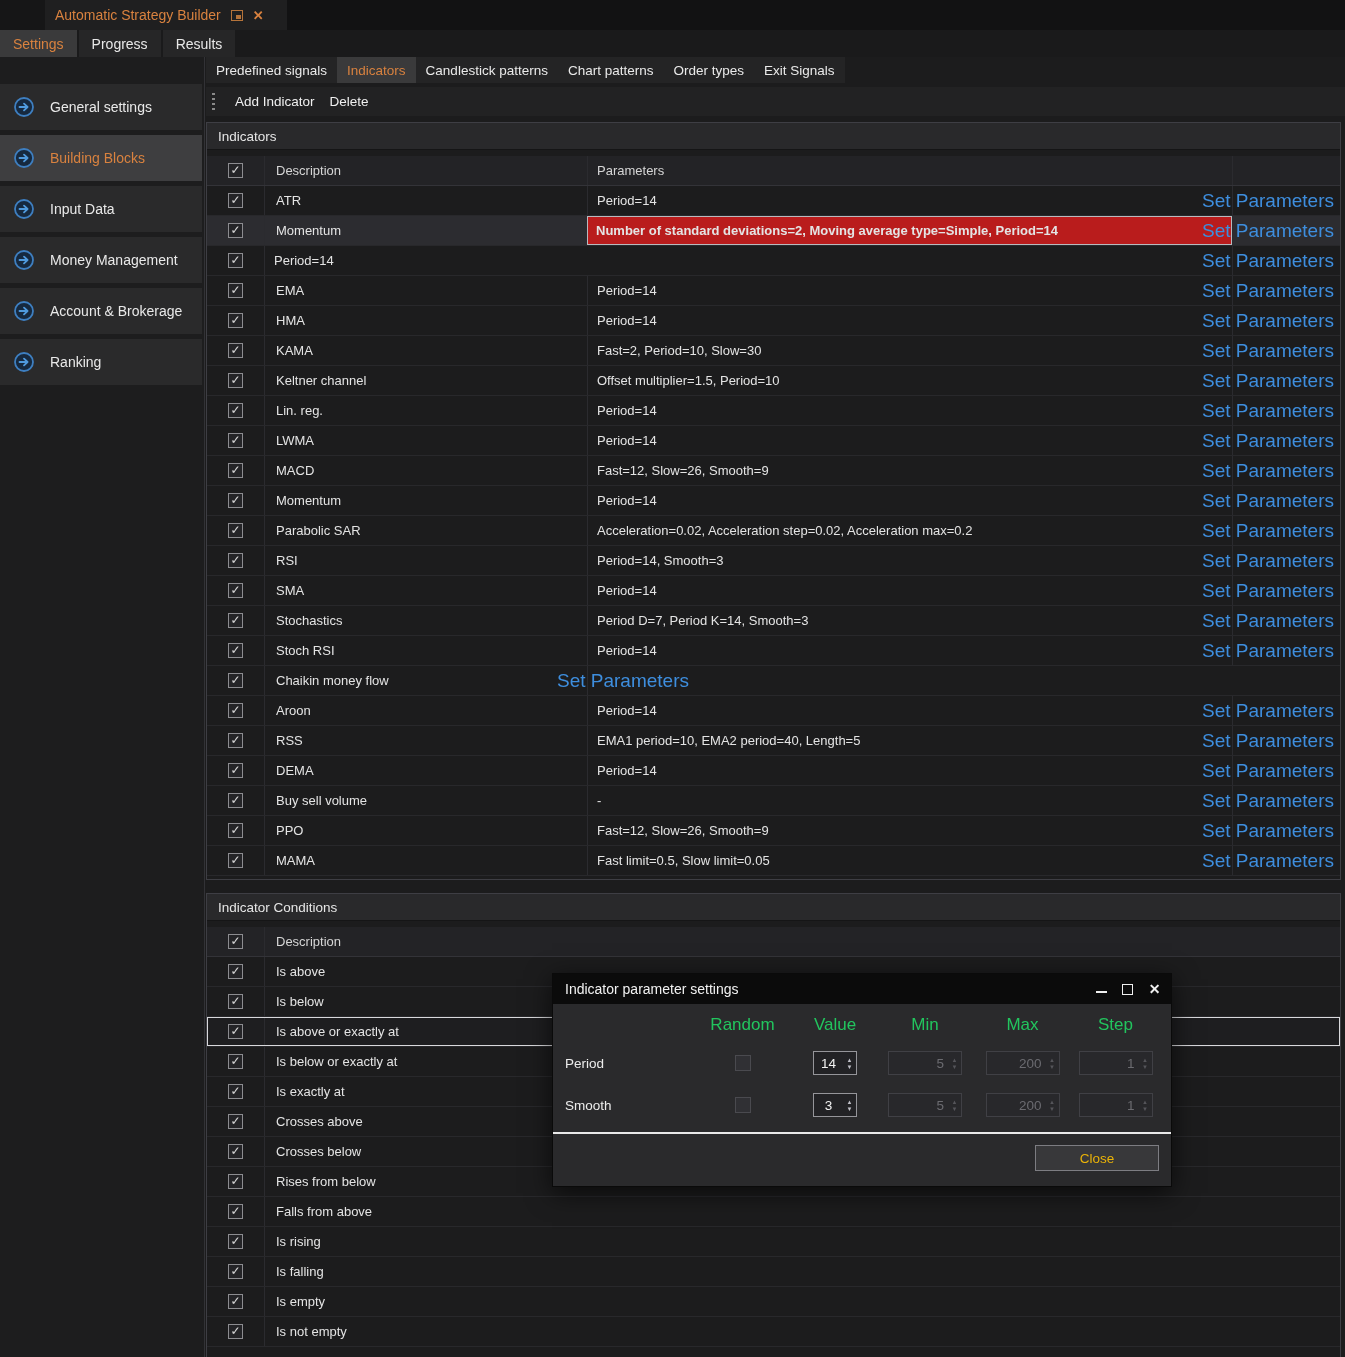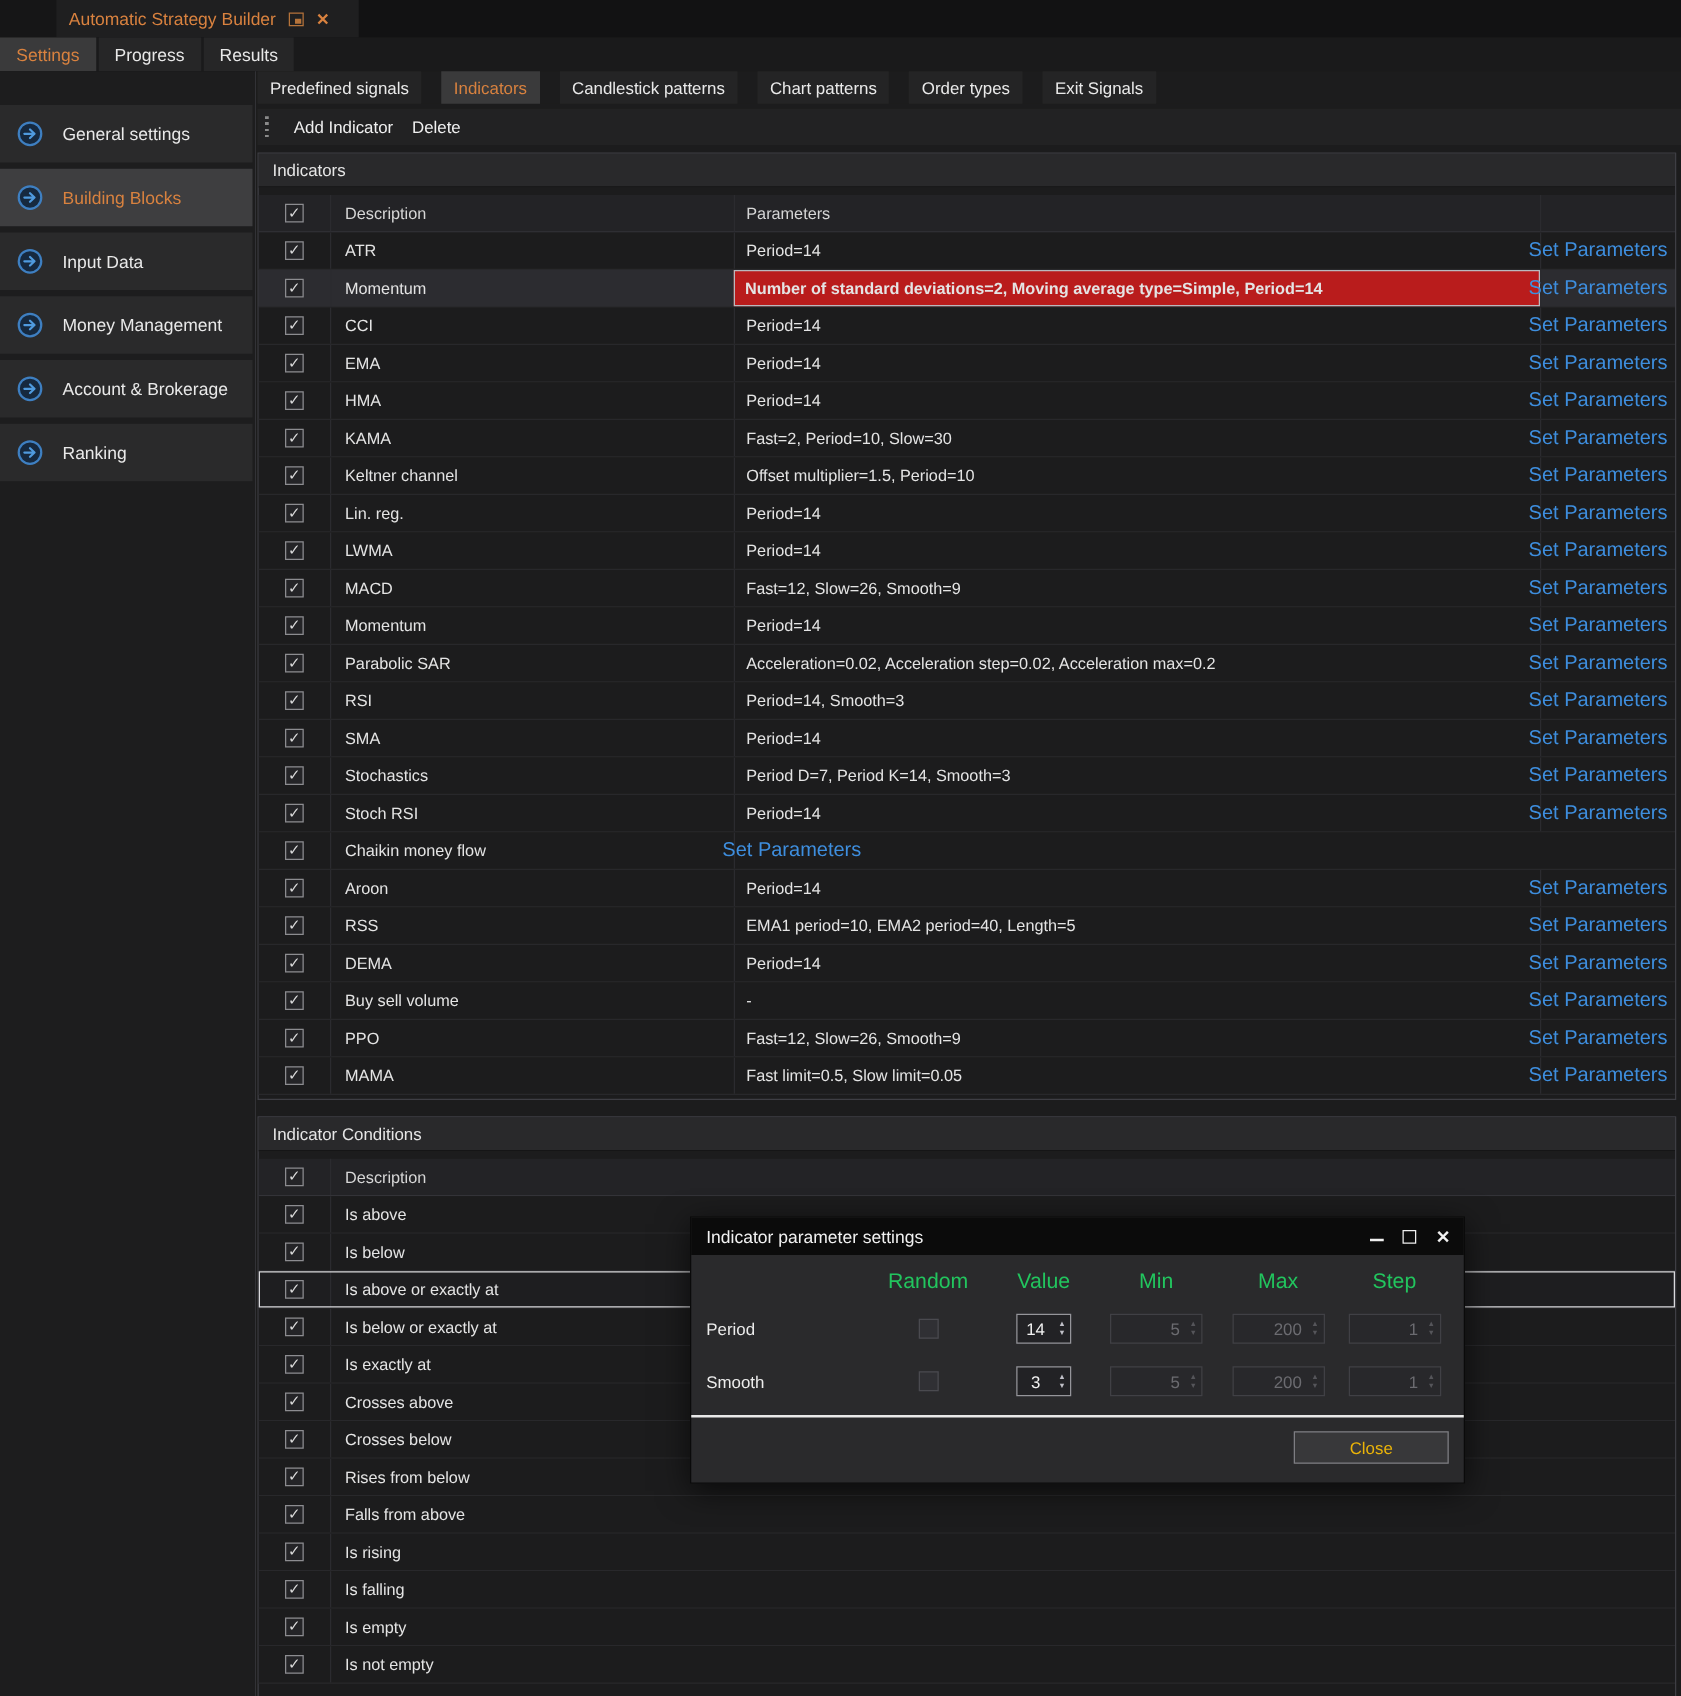--- a/index.html
+++ b/index.html
@@ -33,21 +33,21 @@
   .side-item {
     height:46px; margin:0 2px 5px 0; background:#2a2a2b; display:flex; align-items:center; gap:15px;
     padding-left:13px; color:#e9e9e9; font-size:14px; cursor:default;
   }
   .side-item:first-child { margin-top:27px; }
   .side-item.active { background:#3e3e40; color:#d9823f; }
 
   
   .main { position:absolute; left:205px; top:57px; right:0; bottom:0; background:#1c1c1d; }
 
-  .subtabs { position:absolute; left:1px; top:0; right:0; height:26px; display:flex; gap:16px; background:#1c1c1d; }
+  .subtabs { position:absolute; left:1px; top:0; right:0; height:26px; display:flex; gap:0; background:#1c1c1d; }
   .subtab { height:26px; display:flex; align-items:center; padding:0 10px; background:#242425; color:#eaeaea; font-size:13.5px; cursor:default; }
   .subtab.active { background:#3a3a3b; color:#d9823f; }
 
   .toolbar { position:absolute; left:1px; top:30px; right:0; height:29px; display:flex; align-items:center; gap:20px; background:#222223; padding-left:6px; }
   .grip { width:3px; height:18px; background:repeating-linear-gradient(to bottom,#8a8a8a 0 2px,transparent 2px 5px); }
   .tool-btn { color:#f0f0f0; font-size:13.5px; cursor:default; }
   .tool-btn + .tool-btn { margin-left:-5px; }
 
   
   .panel { position:absolute; left:1px; right:4px; border:1px solid #3e3e44; background:#1c1c1d; }
@@ -57,21 +57,21 @@
   .panel-header { height:27px; background:#29292b; display:flex; align-items:center; padding-left:11px; color:#e6e6e6; font-size:13.5px; border-bottom:1px solid #151516; }
   .tbl { margin-top:6px; }
   .trow { display:flex; align-items:stretch; height:30px; border-bottom:1px solid #28282b; background:#1c1c1d; position:relative; }
   .thead { background:#232326; border-bottom:1px solid #333338; }
   .thead .hdr { color:#d6d6d6; }
 
   .cb-cell { width:57px; display:flex; align-items:center; justify-content:center; }
   .desc-cell { width:323px; display:flex; align-items:center; padding-left:11px; border-left:1px solid #2b2b2f; }
   .param-cell { flex:1; display:flex; align-items:center; padding-left:9px; border-left:1px solid #2b2b2f; }
   .act-cell { width:108px; display:flex; align-items:center; justify-content:flex-end; padding-right:6px; border-left:1px solid #2b2b2f; }
-  .act-link { color:#3e8ede; font-size:16px; cursor:default; white-space:nowrap; }
+  .act-link { color:#3e8ede; font-size:19px; cursor:default; white-space:nowrap; }
 
   .trow.selected { background:#2c2c30; }
   .trow.selected .param-cell { border:1px solid #b9b9bd; background:#b91c1c; padding-left:8px;font-weight:bold; }
 
   #conditions-panel .desc-cell { flex:1; border-right:none; }
   .cond-row.selected { background:#1e1e20; }
   .cond-row.selected::after { content:""; position:absolute; inset:0; border:1px solid #d9d9dc; pointer-events:none; }
 
   
   .cb { width:15px; height:15px; background:#242427; border:1px solid #8c8c90; display:inline-flex; align-items:center; justify-content:center; color:#dadada; font-size:12px; line-height:1; }
@@ -236,21 +236,20 @@
     <span class="desc-cell">Momentum</span>
     <span class="param-cell">Number of standard deviations=2, Moving average type=Simple, Period=14</span>
     <span class="act-cell">
               <span class="act-link">Set Parameters</span>
             </span>
   </div>
           <div class="trow">
     <span class="cb-cell">
               <span class="cb checked"></span>
             </span>
-    <span class="desc-cell">CCI</span>
     <span class="param-cell">Period=14</span>
     <span class="act-cell">
               <span class="act-link">Set Parameters</span>
             </span>
   </div>
           <div class="trow">
     <span class="cb-cell">
               <span class="cb checked"></span>
             </span>
     <span class="desc-cell">EMA</span>

